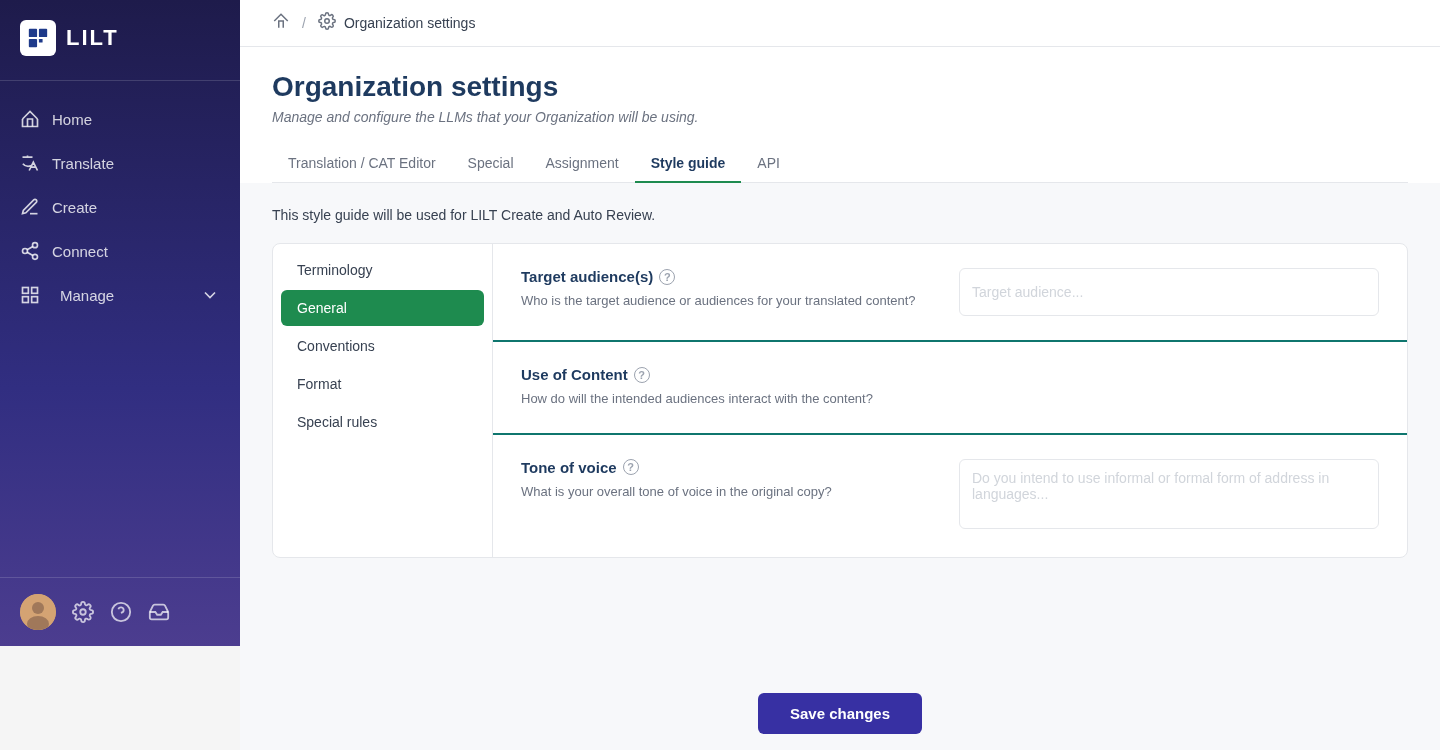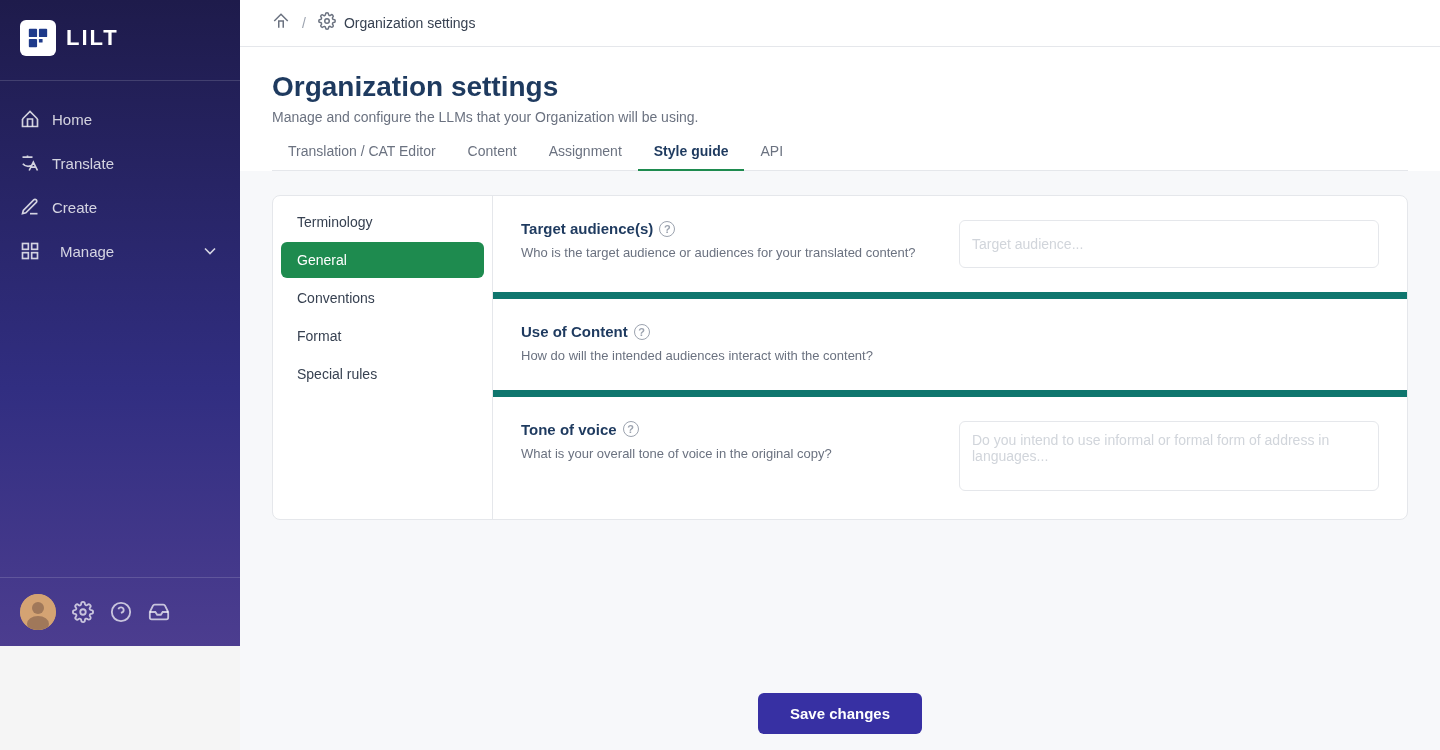--- a/index.html
+++ b/index.html
@@ -103,21 +103,22 @@
     }
     .page-title {
       font-size: 28px;
       font-weight: 700;
       color: #1e3a5f;
     }
     .page-subtitle {
       color: #6b7280;
       font-size: 14px;
       margin-top: 6px;
-      margin-bottom: 8px;
+      margin-bottom: 20px;
+      font-style: italic;
     }
     .tabs {
       display: flex;
       gap: 0;
       border-bottom: 1px solid #e5e7eb;
     }
     .tab {
       padding: 10px 16px;
       font-size: 14px;
       color: #6b7280;
@@ -169,21 +170,21 @@
       font-weight: 500;
     }
     .sg-content {
       flex: 1;
       padding: 0;
     }
     .sg-row {
       display: flex;
       align-items: flex-start;
       padding: 24px 28px;
-      border-bottom: 7px solid #0f766e;
+      border-bottom: 2px solid #0f766e;
       gap: 24px;
     }
     .sg-row:last-child { border-bottom: none; }
     .sg-label-col {
       flex: 1;
       min-width: 0;
     }
     .sg-label {
       font-size: 15px;
       font-weight: 600;
@@ -281,20 +282,30 @@
     </div>
 
     <div class="nav-item">
       <svg viewBox="0 0 24 24" fill="none" stroke="currentColor" stroke-width="2">
           <path d="M12 20h9"></path>
           <path d="M16.5 3.5a2.121 2.121 0 013 3L7 19l-4 1 1-4 12.5-12.5z"></path>
         </svg>
       <span>Create</span>
     </div>
 
+    <div class="nav-item">
+      <svg viewBox="0 0 24 24" fill="none" stroke="currentColor" stroke-width="2">
+          <circle cx="18" cy="5" r="3"></circle>
+          <circle cx="6" cy="12" r="3"></circle>
+          <circle cx="18" cy="19" r="3"></circle>
+          <line x1="8.59" y1="13.51" x2="15.42" y2="17.49"></line>
+          <line x1="15.41" y1="6.51" x2="8.59" y2="10.49"></line>
+        </svg>
+      <span>Connect</span>
+    </div>
 
     <div class="nav-item has-arrow">
       <div class="nav-left">
         <svg viewBox="0 0 24 24" fill="none" stroke="currentColor" stroke-width="2">
             <rect x="3" y="3" width="7" height="7"></rect>
             <rect x="14" y="3" width="7" height="7"></rect>
             <rect x="14" y="14" width="7" height="7"></rect>
             <rect x="3" y="14" width="7" height="7"></rect>
           </svg>
         <span>Manage</span>
@@ -352,28 +363,29 @@
         </svg>
     </span>
     <span class="breadcrumb-text">Organization settings</span>
   </div>
 
   <div class="page-header">
     <h1 class="page-title">Organization settings</h1>
     <p class="page-subtitle">Manage and configure the LLMs that your Organization will be using.</p>
     <div class="tabs">
       <div class="tab">Translation / CAT Editor</div>
-      <div class="tab">Content</div>
+      <div class="tab">Special</div>
       <div class="tab">Assignment</div>
       <div class="tab active">Style guide</div>
       <div class="tab">API</div>
     </div>
   </div>
 
   <div class="content-area">
+    <p class="style-guide-note">This style guide will be used for LILT Create and Auto Review.</p>
 
     <div class="style-guide-card">
 
       <div class="sg-sidebar">
         <div class="sg-nav-item">Terminology</div>
         <div class="sg-nav-item active">General</div>
         <div class="sg-nav-item">Conventions</div>
         <div class="sg-nav-item">Format</div>
         <div class="sg-nav-item">Special rules</div>
       </div>

